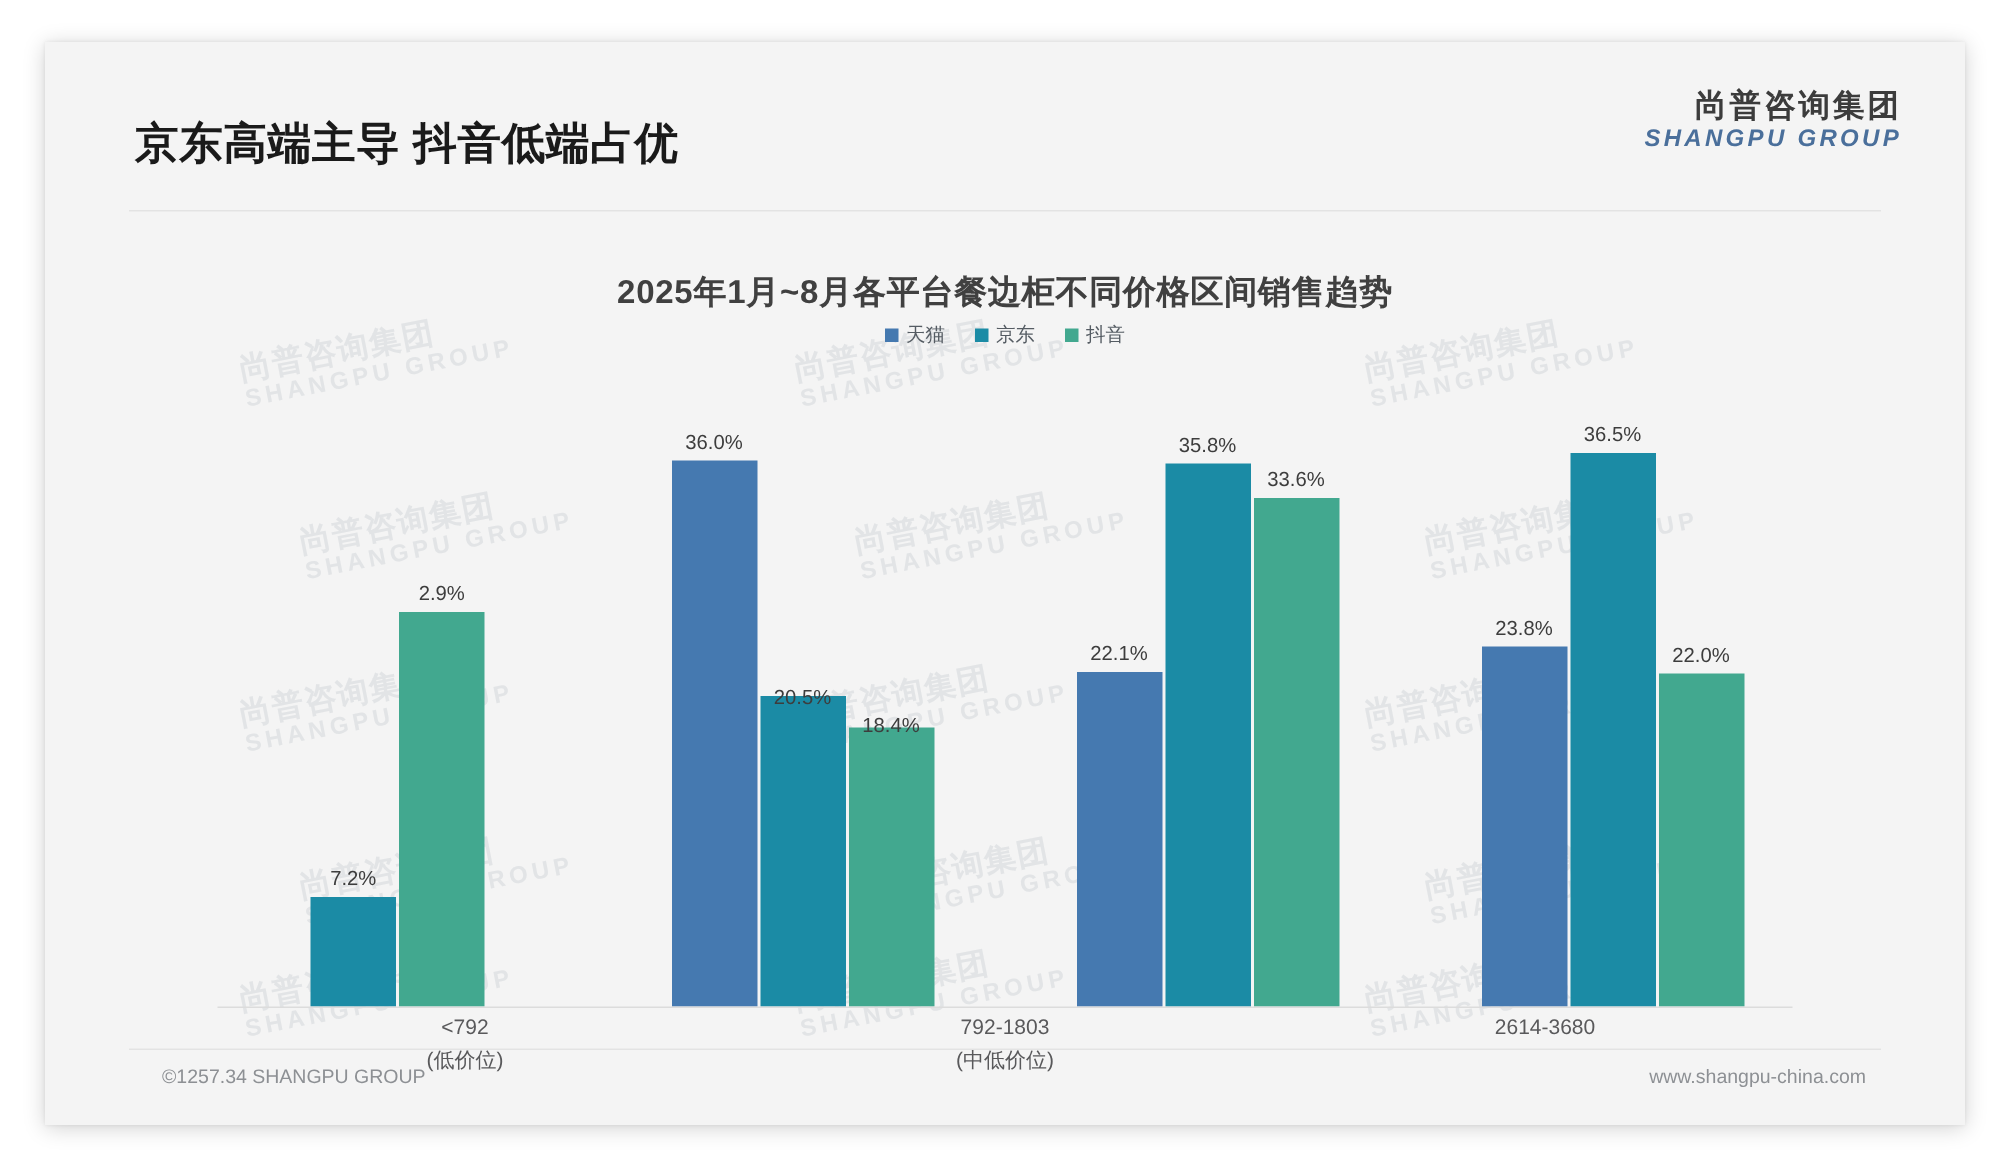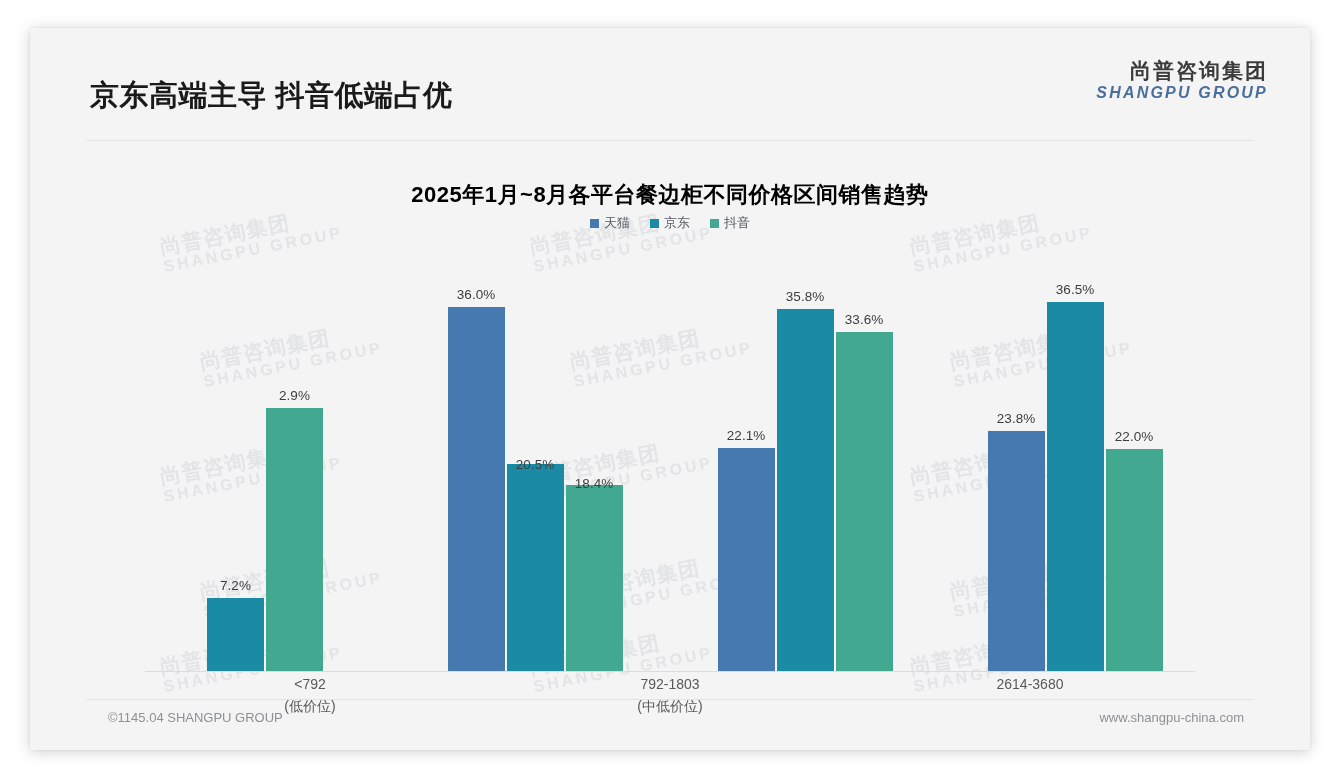--- a/index.html
+++ b/index.html
@@ -60,21 +60,21 @@
   }
 
   
   .chart-title {
     position: absolute;
     left: 0; top: 152px;
     width: 100%;
     text-align: center;
     font-size: 22px;
     font-weight: bold;
-    color: #000000;
+    color: #404040;
     letter-spacing: 0.5px;
   }
 
   
   .legend {
     position: absolute;
     left: 0; top: 186px;
     width: 100%;
     display: flex;
     justify-content: center;
@@ -346,16 +346,16 @@
       <div class="xtick">
         <div>792-1803</div>
         <div>(中低价位)</div>
       </div>
       <div class="xtick">
         <div>2614-3680</div>
       </div>
     </div>
 
   <div class="footer-rule"></div>
-  <div class="footer-left">©1145.04 SHANGPU GROUP</div>
+  <div class="footer-left">©1257.34 SHANGPU GROUP</div>
   <div class="footer-right">www.shangpu-china.com</div>
 
 </div>
 
 </body></html>

